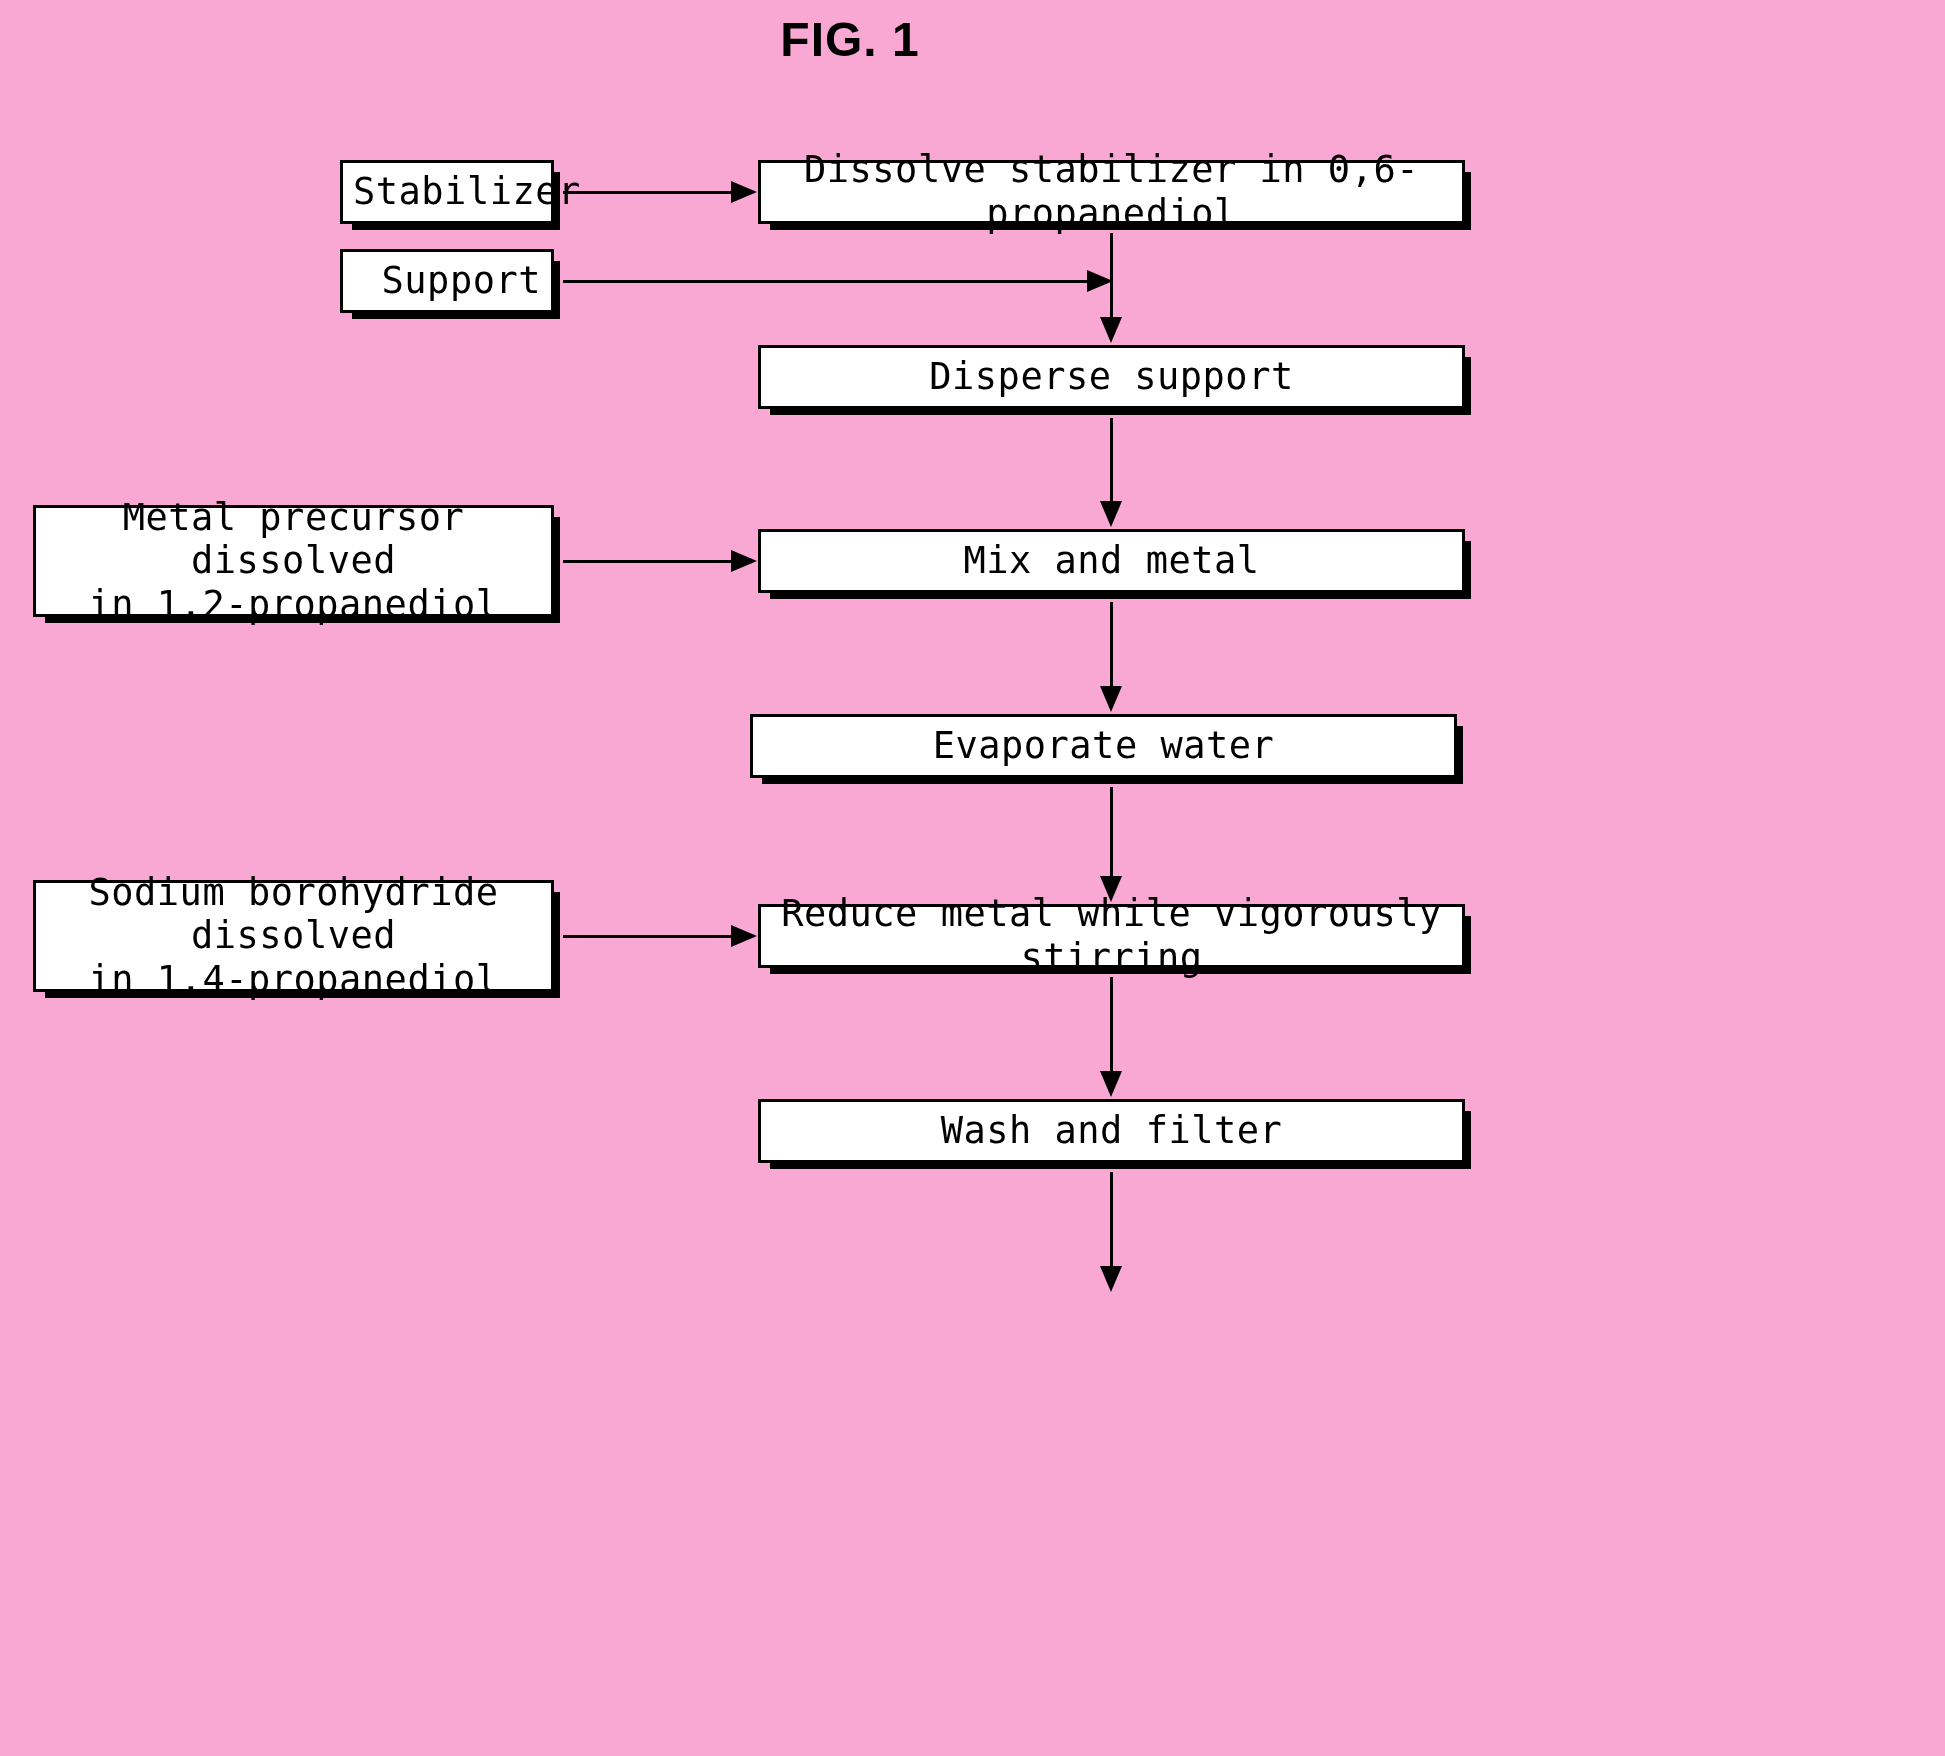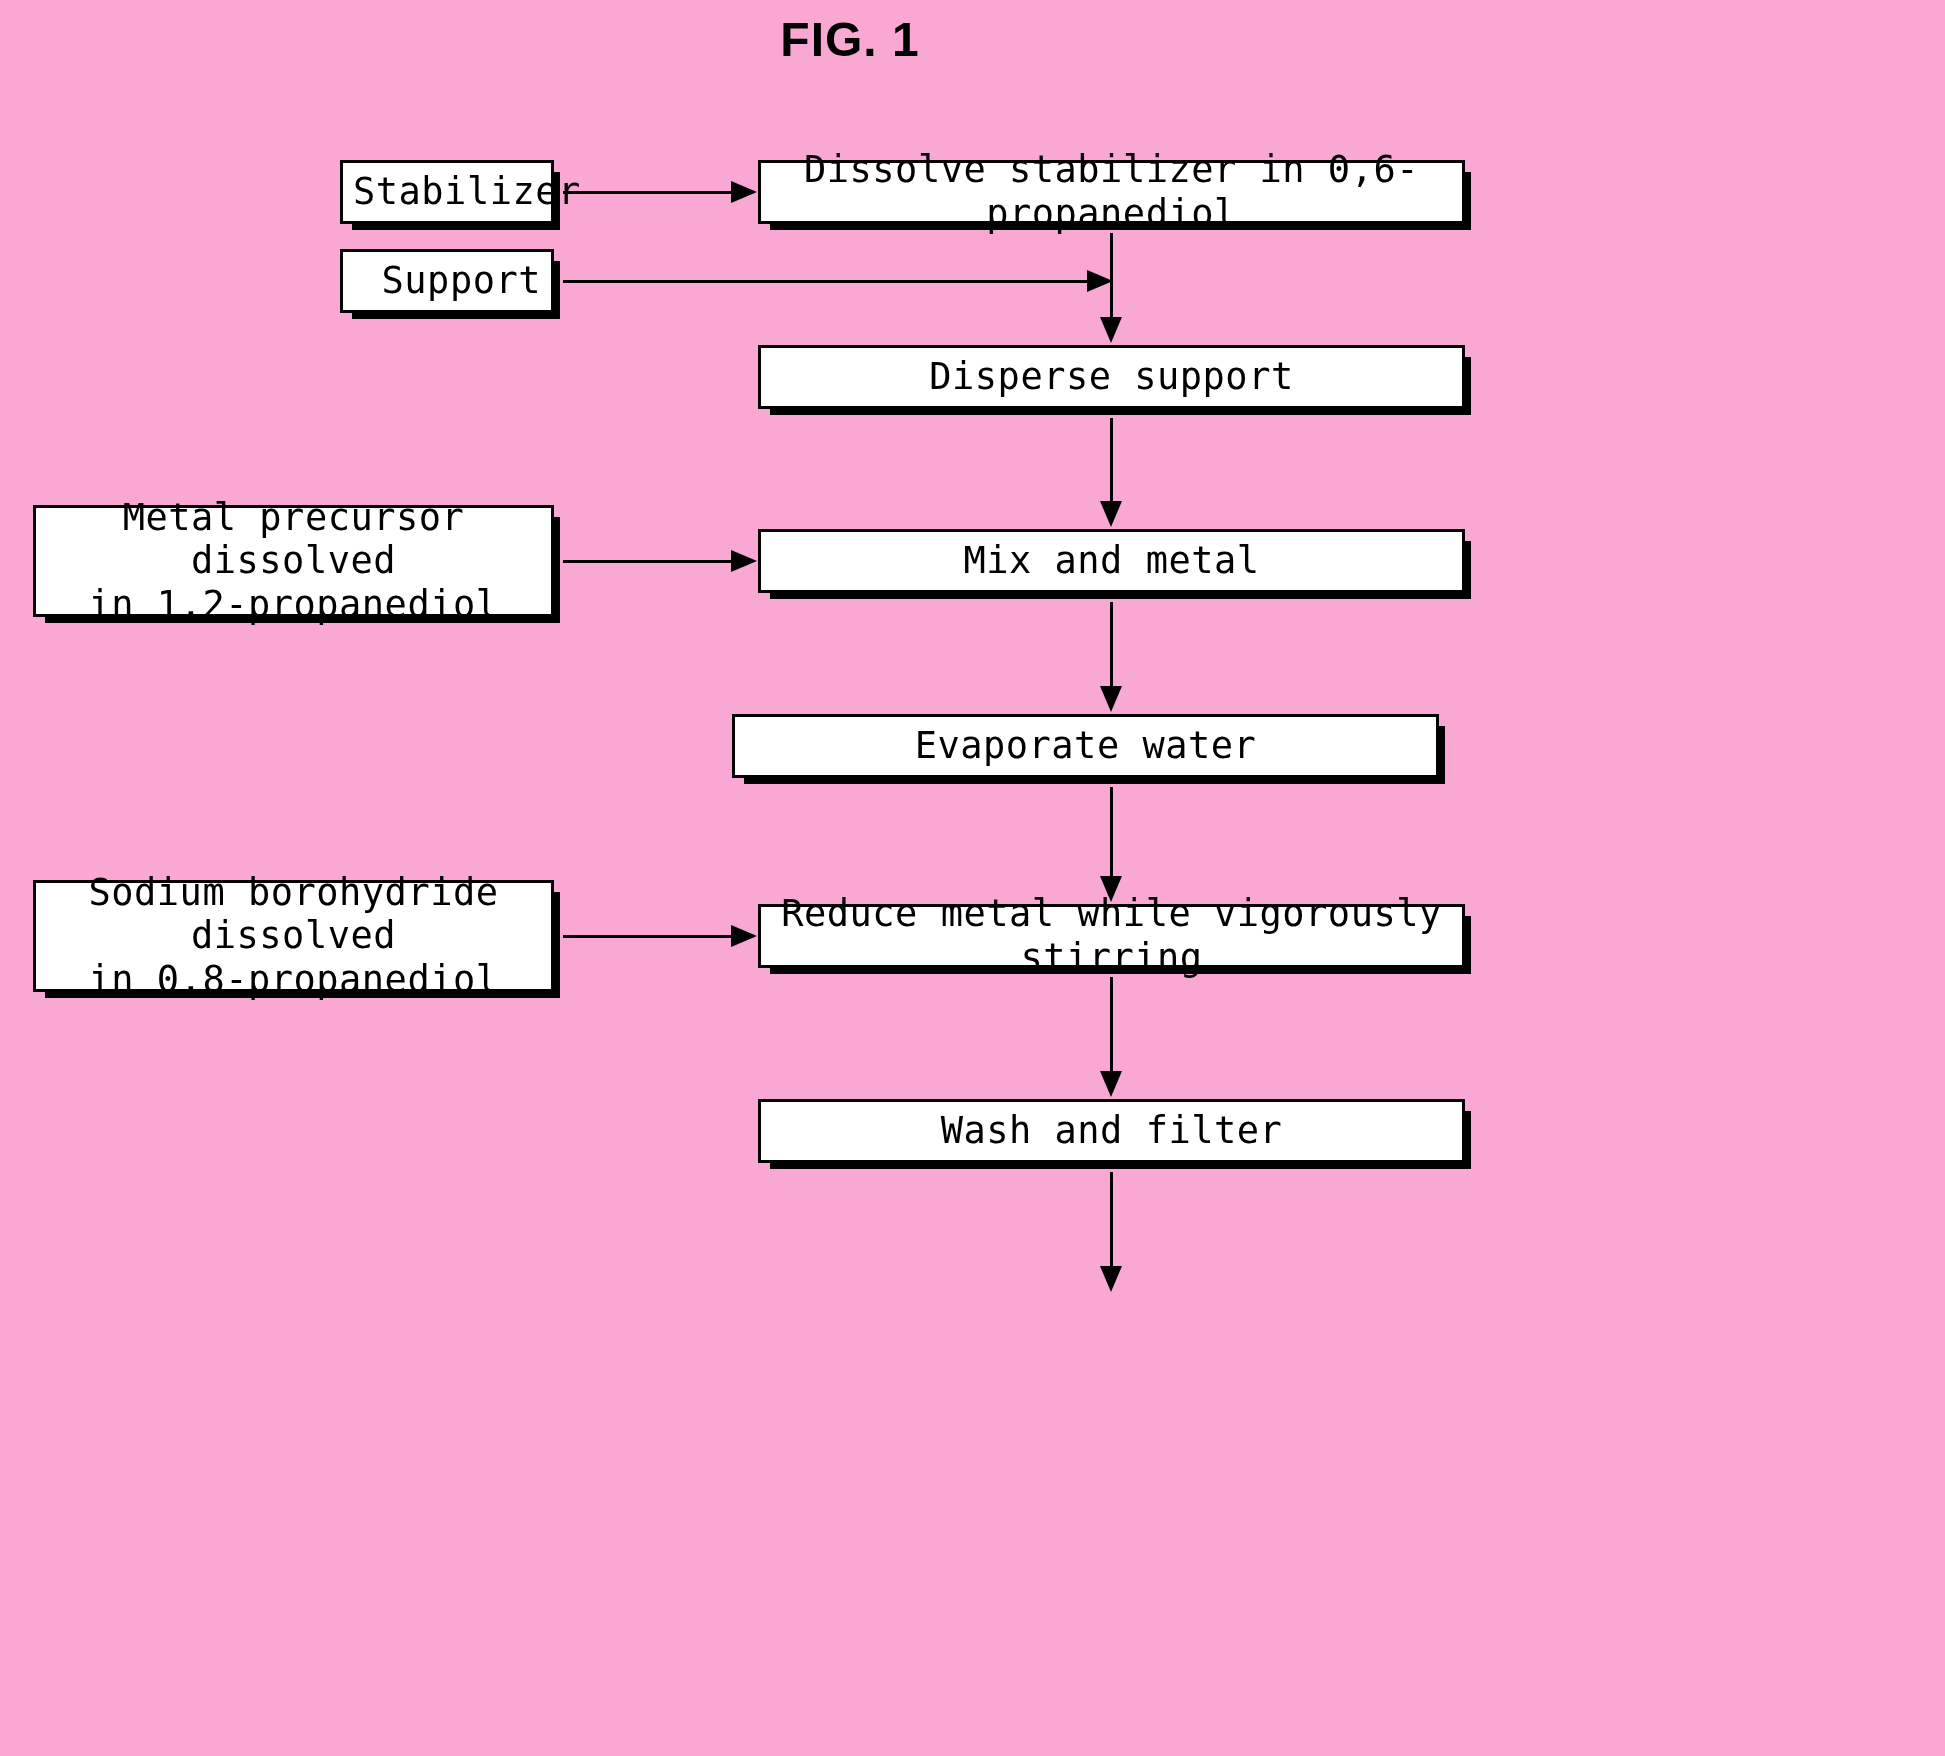--- a/index.html
+++ b/index.html
@@ -117,36 +117,36 @@
     <span class="node-label">Support</span>
   </div>
 
   <div class="node two-line" style="left:33px; top:505px; width:521px; height:112px;">
     <span class="node-label">Metal precursor dissolved
 in 1,2-propanediol</span>
   </div>
 
   <div class="node two-line" style="left:33px; top:880px; width:521px; height:112px;">
     <span class="node-label">Sodium borohydride dissolved
-in 0,8-propanediol</span>
+in 1,4-propanediol</span>
   </div>
 
   <div class="node" style="left:758px; top:160px; width:707px; height:64px;">
     <span class="node-label">Dissolve stabilizer in 0,6-propanediol</span>
   </div>
 
   <div class="node" style="left:758px; top:345px; width:707px; height:64px;">
     <span class="node-label">Disperse support</span>
   </div>
 
   <div class="node" style="left:758px; top:529px; width:707px; height:64px;">
     <span class="node-label">Mix and metal</span>
   </div>
 
-  <div class="node" style="left:732px; top:714px; width:707px; height:64px;">
+  <div class="node" style="left:750px; top:714px; width:707px; height:64px;">
     <span class="node-label">Evaporate water</span>
   </div>
 
   <div class="node" style="left:758px; top:904px; width:707px; height:64px;">
     <span class="node-label">Reduce metal while vigorously stirring</span>
   </div>
 
   <div class="node" style="left:758px; top:1099px; width:707px; height:64px;">
     <span class="node-label">Wash and filter</span>
   </div>

